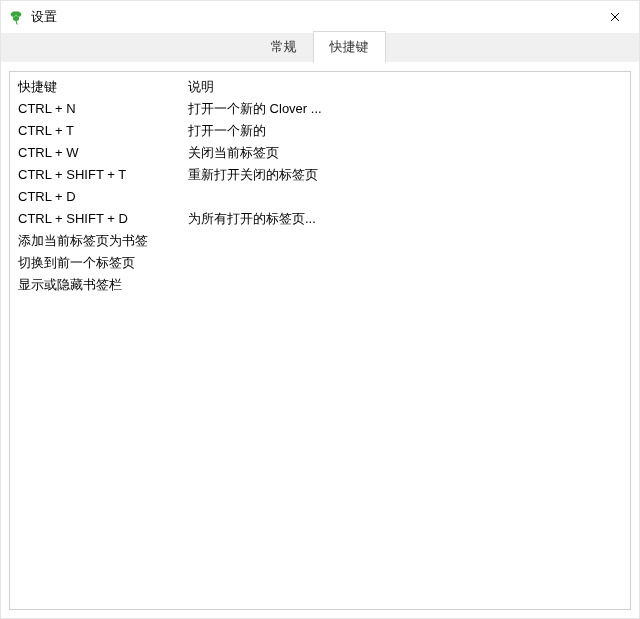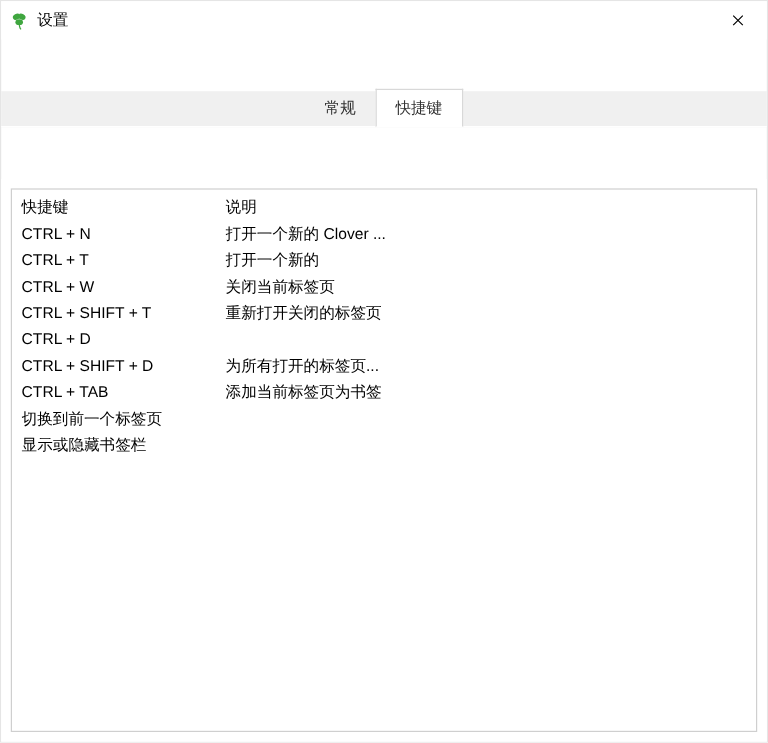--- a/index.html
+++ b/index.html
@@ -1,17 +1,17 @@
 <!DOCTYPE html>
 <html><head>
 <meta charset="utf-8">
 <style>
   * { box-sizing: border-box; margin: 0; padding: 0; }
   html, body { width: 640px; height: 619px; font-family: "Microsoft YaHei", "Segoe UI", sans-serif; font-size: 13px; background: #fff; color: #000; }
-  .window { width: 640px; height: 619px; display: flex; flex-direction: column; border: 1px solid #e5e5e5; gap: 43px; }
+  .window { width: 640px; height: 619px; display: flex; flex-direction: column; border: 1px solid #e5e5e5; }
   .titlebar { display: flex; align-items: center; height: 32px; padding: 0 4px 0 6px; background: #fff; }
   .titlebar .app-icon { width: 18px; height: 18px; margin-right: 6px; display: flex; align-items: center; justify-content: center; }
   .titlebar .title { flex: 1; font-size: 13px; }
   .titlebar .close { width: 40px; height: 28px; display: flex; align-items: center; justify-content: center; font-size: 16px; cursor: default; user-select: none; }
   .tabs { display: flex; align-items: flex-end; background: #f0f0f0; padding: 0 10px; height: 30px; border-bottom: 1px solid #fff; justify-content: center; }
   .tab { padding: 6px 16px; font-size: 13px; color: #333; cursor: default; user-select: none; }
   .tab.active { background: #fff; border: 1px solid #d8d8d8; border-bottom: 1px solid #fff; position: relative; top: 1px; }
   .content { flex: 1; padding: 8px; background: #fff; }
   .listbox { width: 100%; height: 100%; border: 1px solid #cfcfcf; padding: 4px 8px; overflow: auto; background: #fff; }
   .list-header, .list-row { display: flex; line-height: 22px; white-space: nowrap; }
@@ -71,21 +71,20 @@
             <span class="col-desc">重新打开关闭的标签页</span>
           </div>
           <div class="list-row">
             <span class="col-key">CTRL + D</span>
           </div>
           <div class="list-row">
             <span class="col-key">CTRL + SHIFT + D</span>
             <span class="col-desc">为所有打开的标签页...</span>
           </div>
           <div class="list-row">
-            <span class="col-key">CTRL + TAB</span>
             <span class="col-desc">添加当前标签页为书签</span>
           </div>
           <div class="list-row">
             <span class="col-desc">切换到前一个标签页</span>
           </div>
           <div class="list-row">
             <span class="col-desc">显示或隐藏书签栏</span>
           </div>
         </div>
     </div>

